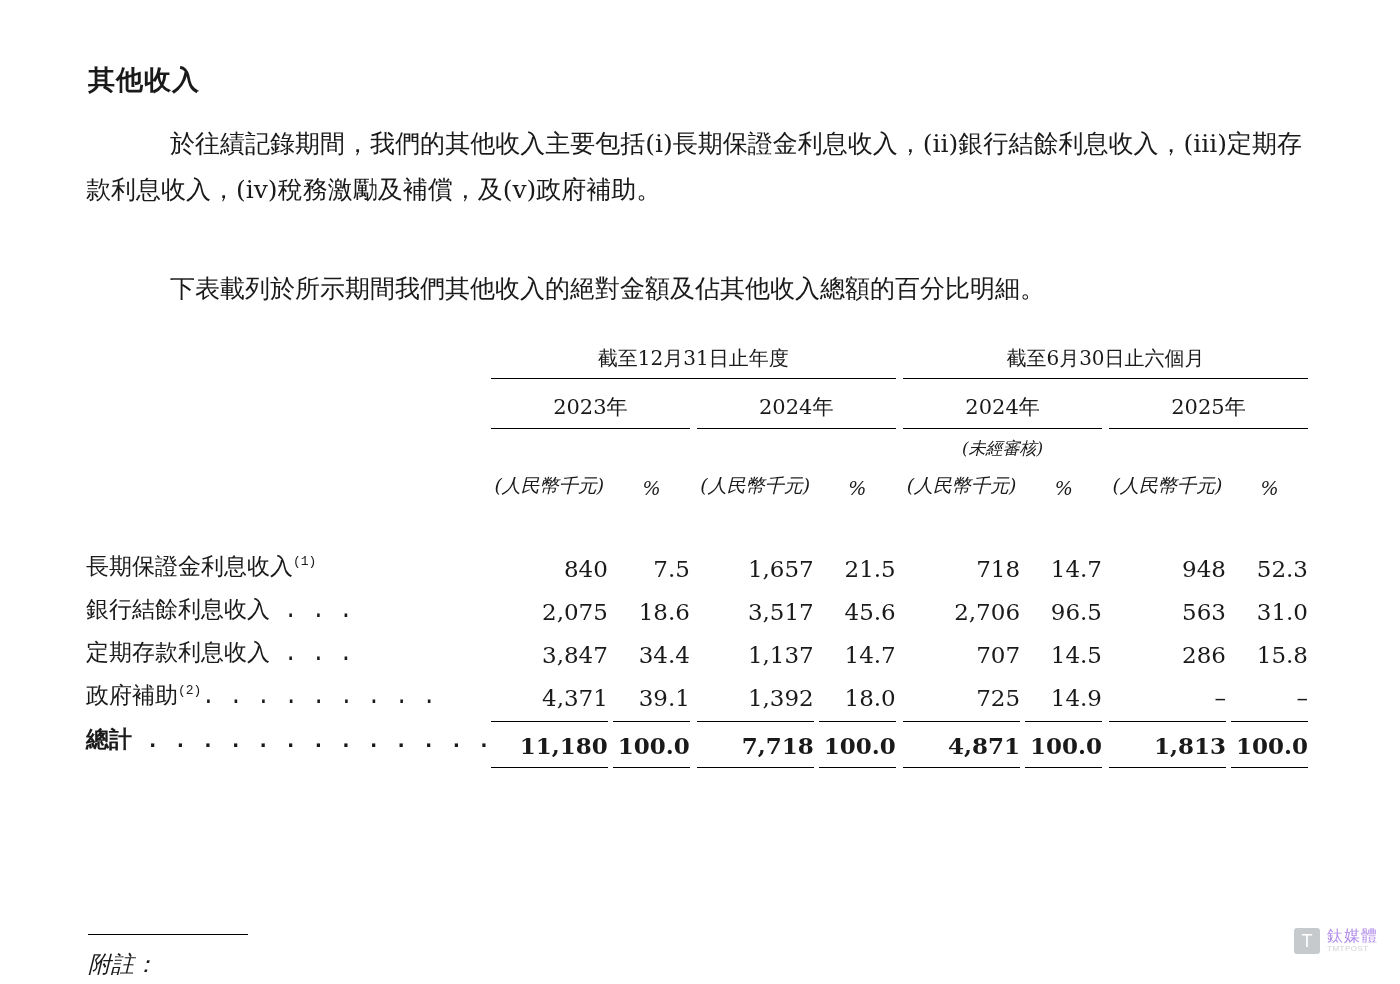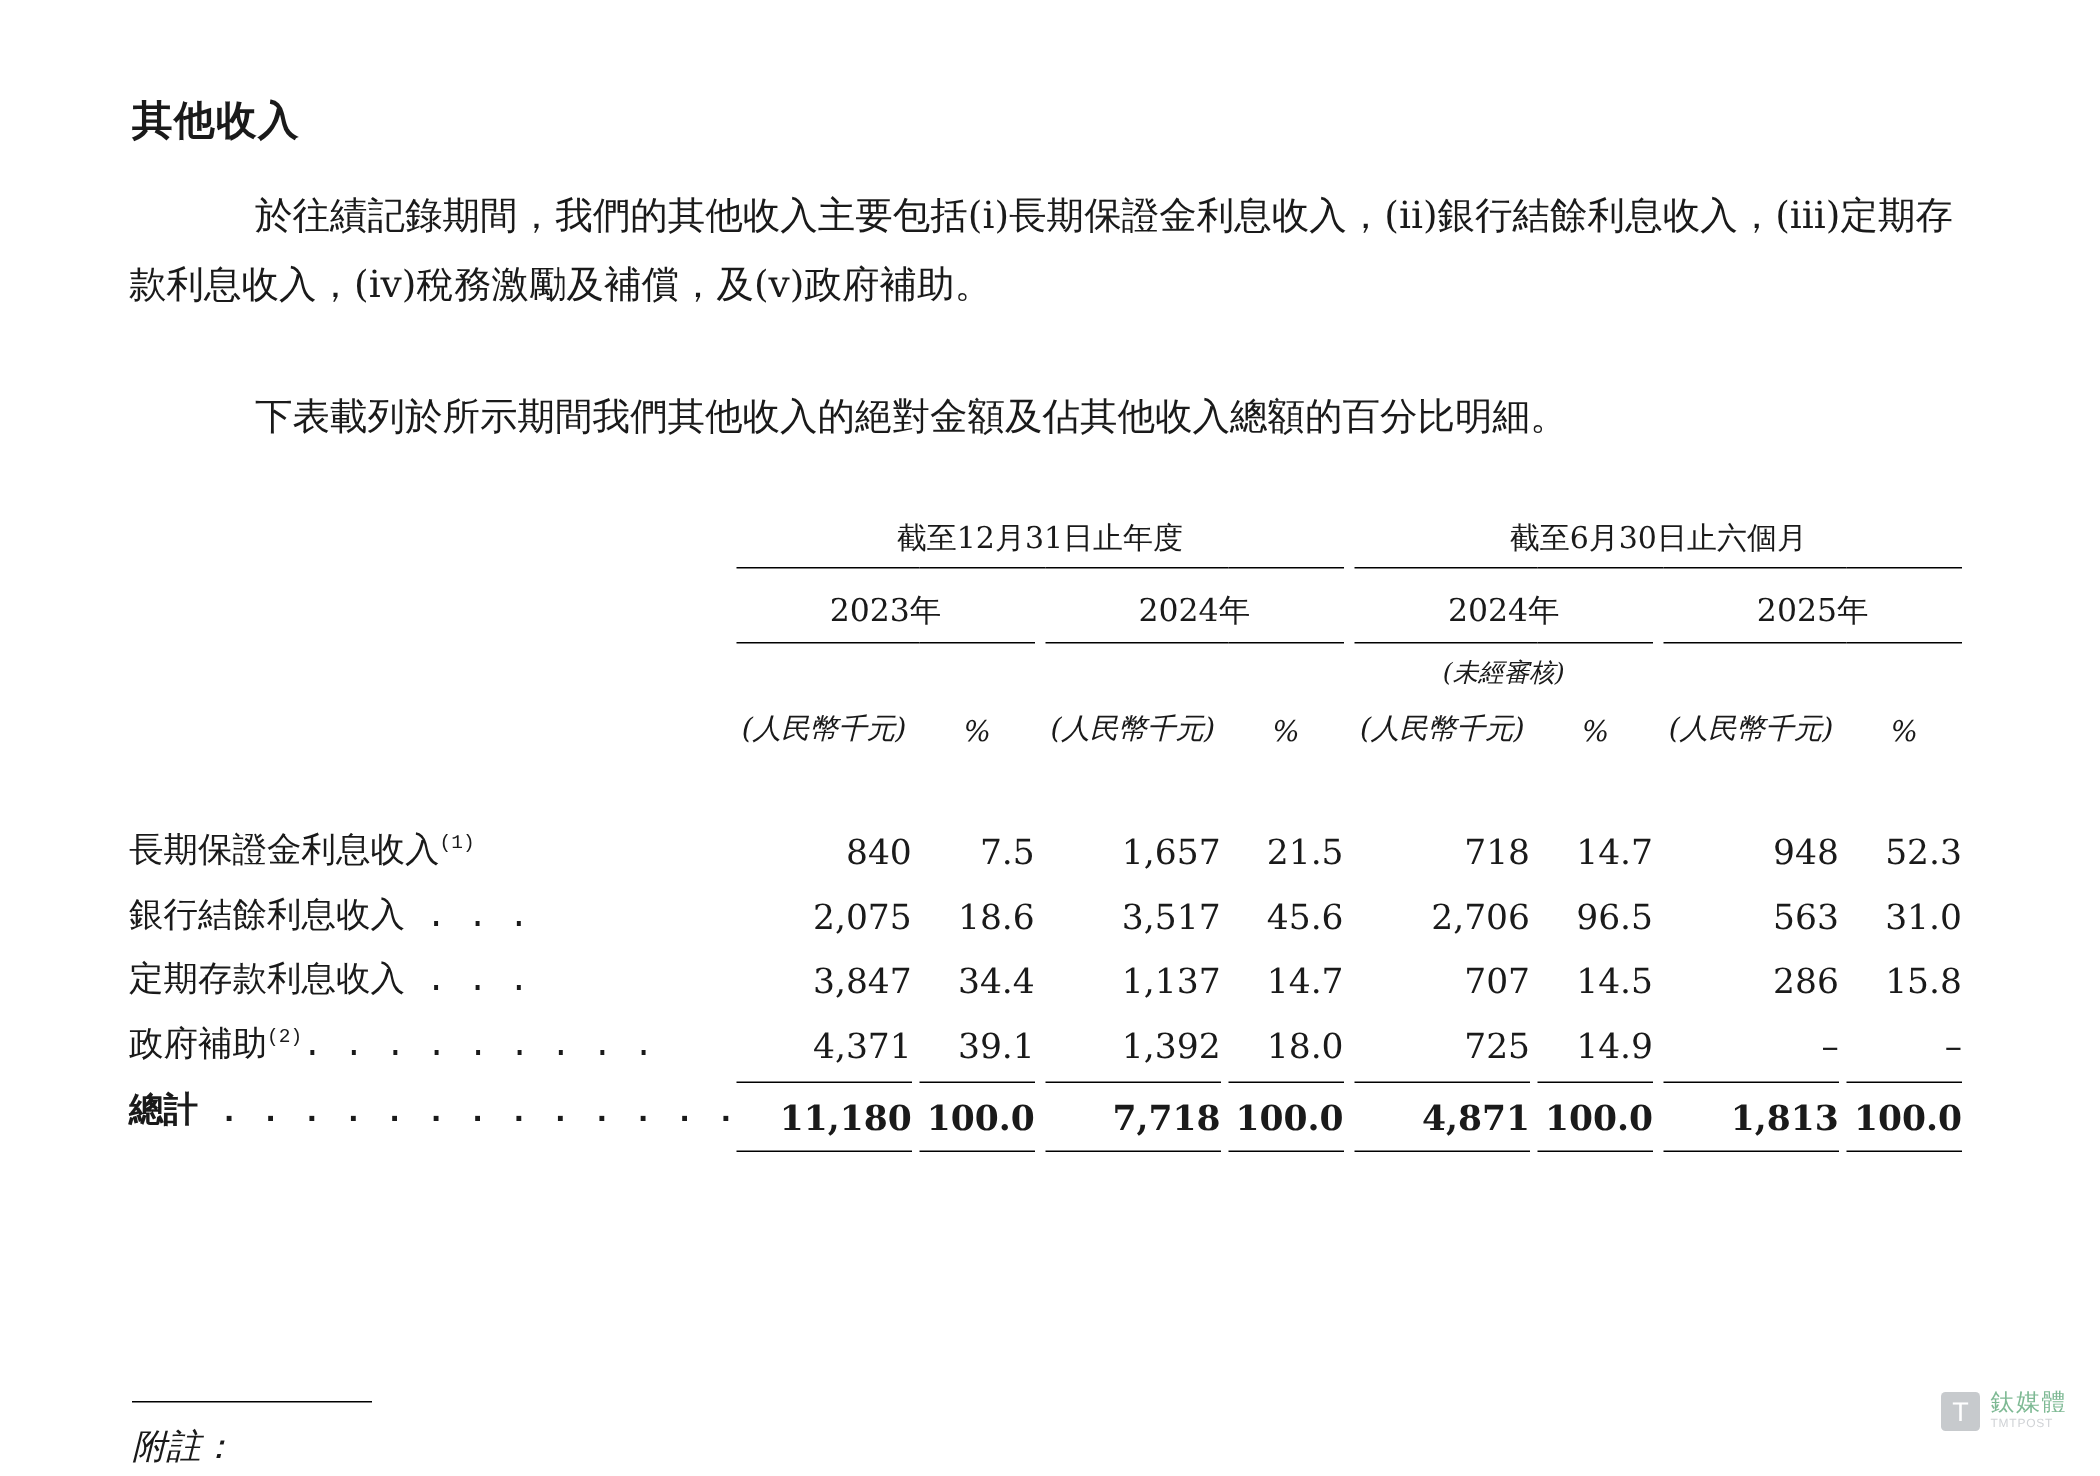--- a/index.html
+++ b/index.html
@@ -40,21 +40,21 @@
   }
   .para-1 {
     left: 86px;
     top: 105px;
     width: 1216px;
     text-indent: 84px;
     margin-top: 16px;
   }
   .para-2 {
     left: 86px;
-    top: 255px;
+    top: 266px;
     width: 1216px;
     text-indent: 84px;
   }
   table.fin {
     position: absolute;
     left: 86px;
     top: 345px;
     width: 1222px;
     border-collapse: collapse;
     font-size: 23px;
@@ -153,21 +153,21 @@
     justify-content: center;
     border-radius: 3px;
   }
   .wm-text {
     display: flex;
     flex-direction: column;
     line-height: 1.05;
   }
   .wm-main {
     font-size: 16px;
-    color: #15803d;
+    color: #6d28d9;
     font-family: "Liberation Sans", sans-serif;
     letter-spacing: 1px;
   }
   .wm-sub {
     font-size: 8px;
     color: #a8adb3;
     font-family: "Liberation Sans", sans-serif;
     letter-spacing: 0.5px;
   }
 </style>

